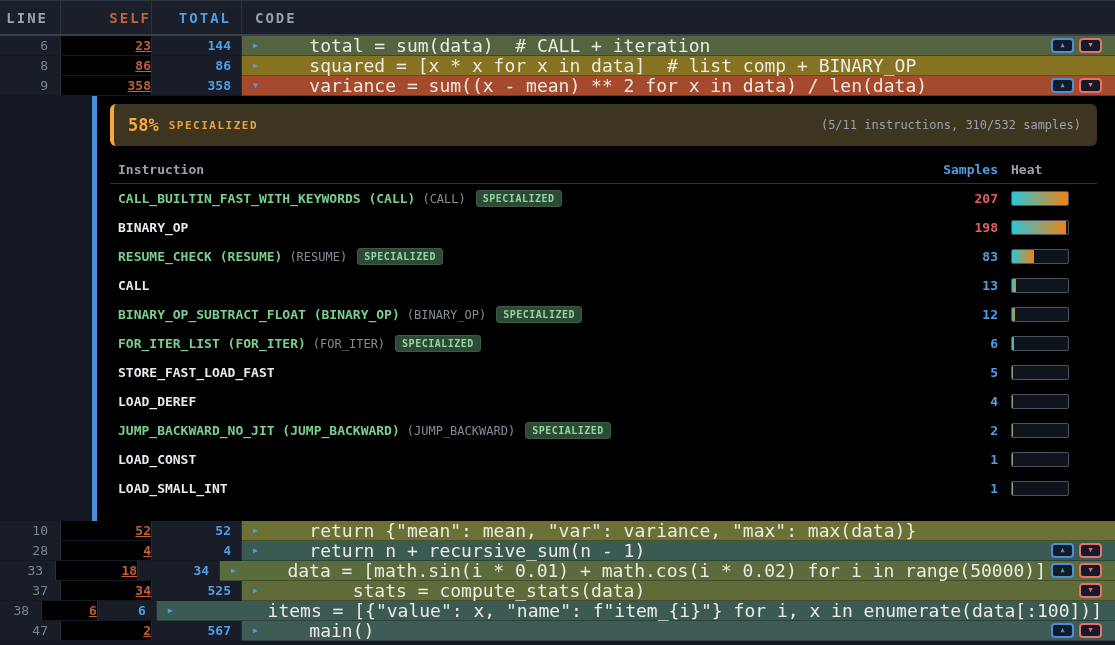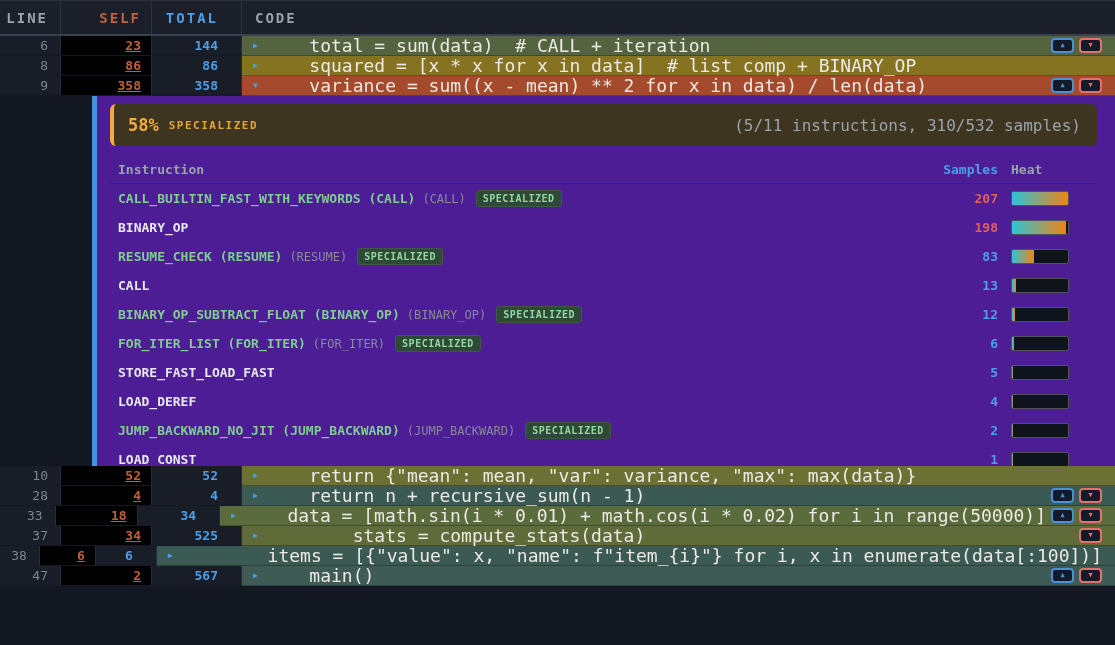--- a/index.html
+++ b/index.html
@@ -10,22 +10,22 @@
     font-family:"DejaVu Sans Mono", monospace;
   }
 
   
   .header-row {
     display:flex; height:36px; align-items:center;
     background:#1a1f2a; border-top:1px solid #2b313d; border-bottom:2px solid #39404e;
     font-size:14px; font-weight:bold; letter-spacing:2px; color:#9aa3ad;
   }
   .cell-line  { width:61px;  text-align:right; padding-right:12px; border-right:1px solid #2b313d; height:100%; display:flex; align-items:center; justify-content:flex-end; }
-  .cell-self  { width:91px;  text-align:center; padding-right:10px; border-right:1px solid #2b313d; height:100%; display:flex; align-items:center; justify-content:flex-end; }
-  .cell-total { width:90px;  text-align:right; padding-right:23px; border-right:1px solid #2b313d; height:100%; display:flex; align-items:center; justify-content:flex-end; }
+  .cell-self  { width:91px;  text-align:center; padding-right:0; border-right:1px solid #2b313d; height:100%; display:flex; align-items:center; justify-content:flex-end; }
+  .cell-total { width:90px;  text-align:right; padding-right:10px; border-right:1px solid #2b313d; height:100%; display:flex; align-items:center; justify-content:flex-end; }
   .cell-code  { flex:1; padding-left:13px; height:100%; display:flex; align-items:center; }
   .header-row .cell-self  { color:#c4623a; }
   .header-row .cell-total { color:#4d9fe8; }
 
   
   .code-row { display:flex; height:20px; font-size:13px; }
   .code-row .cell-line  { background:#181d28; color:#7d8590; font-size:13px; }
   .code-row .cell-self  { background:#000000; color:#c25e38; font-weight:bold;text-decoration:underline; }
   .code-row .cell-total { background:#181d28; color:#4d9fe8; font-weight:bold; }
   .code-row .cell-line, .code-row .cell-self, .code-row .cell-total { border-right:1px solid #262c38; border-bottom:1px solid #141923; }
@@ -36,33 +36,33 @@
   .nav-btn {
     width:23px; height:15px; margin-left:5px; border-radius:4px;
     background:#141a28; display:flex; align-items:center; justify-content:center;
     font-size:7px; line-height:1; cursor:pointer;
   }
   .nav-btn.up   { border:2px solid #4a90d9; color:#4a90d9; }
   .nav-btn.down { border:2px solid #e57070; color:#e57070; }
 
   
   .detail-panel {
-    height:370px; margin-left:92px;
+    height:425px; margin-left:92px;
     border-left:5px solid #4a90d9;
     padding:8px 18px 0 13px;
-    background:#4c1d95;
+    background:#000000;
   }
   .spec-banner {
     display:flex; align-items:center; height:42px;
     background:#3e3521; border-left:4px solid #f5a93e; border-radius:6px;
     padding:0 16px 0 14px; margin-bottom:10px;
   }
   .spec-pct   { font-size:17px; font-weight:bold; color:#f6ab40; }
   .spec-label { font-size:11px; font-weight:bold; letter-spacing:1.5px; color:#e8a43c; margin-left:10px; }
-  .spec-right { margin-left:auto; font-size:16px; color:#9aa3ad; }
+  .spec-right { margin-left:auto; font-size:12px; color:#9aa3ad; }
 
   .instr-header {
     display:flex; align-items:center; height:28px; padding-left:8px;
     border-bottom:1px solid #2a3140;
     color:#9aa3ad; font-weight:bold; font-size:13px;
   }
   .ic-name    { flex:1; min-width:0; display:flex; align-items:center; }
   .ic-samples { width:70px; text-align:right; flex:0 0 auto; }
   .ic-heat    { width:58px; margin-left:13px; margin-right:28px; flex:0 0 auto; }
   .instr-header .ic-samples { color:#4d9fe8; }

